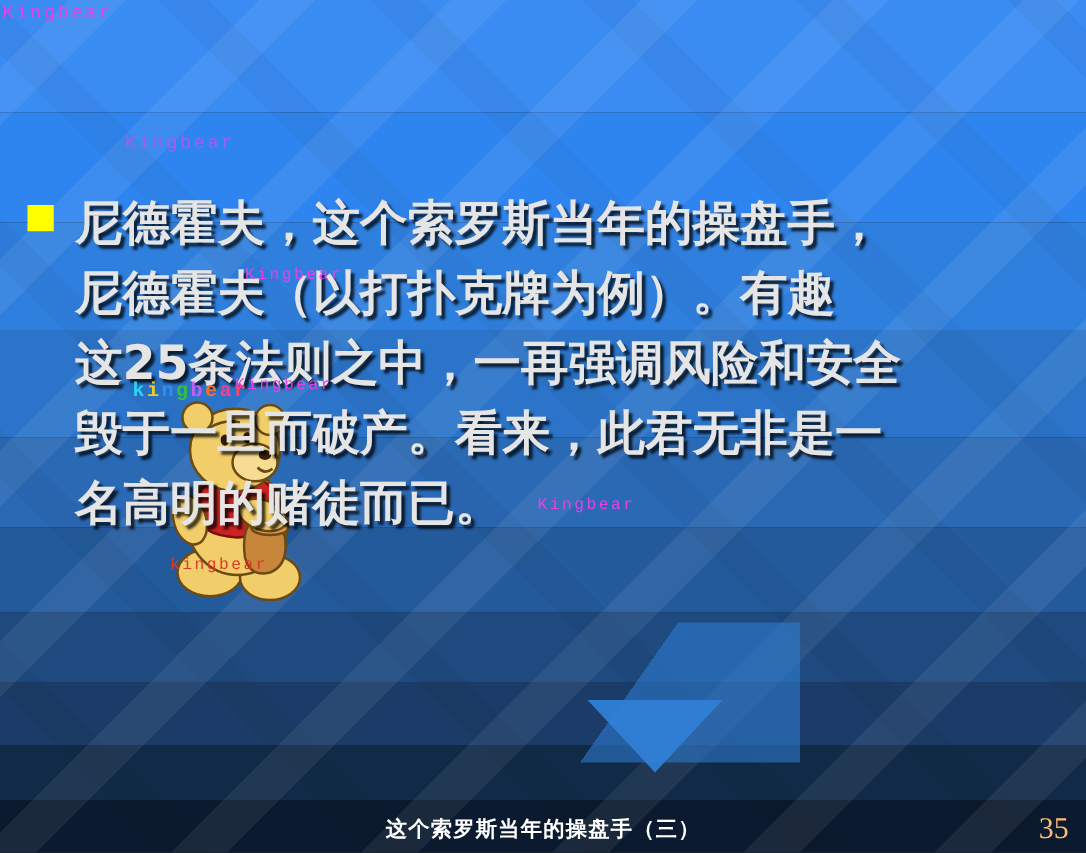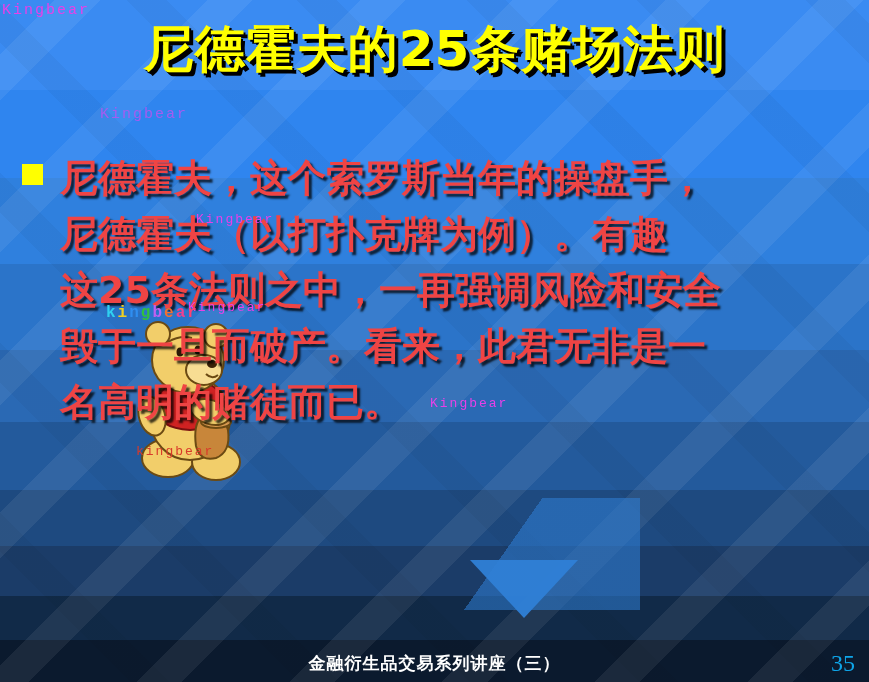--- a/index.html
+++ b/index.html
@@ -58,21 +58,21 @@
 
   
   .body-block{position:absolute;left:18px;top:150px;width:840px;}
   .bullet-row{position:relative;}
   .bullet{
     position:absolute;left:4px;top:14px;width:21px;height:21px;background:#ffff00;
   }
   .para{
     margin:0;padding-left:42px;
     font-family:"DejaVu Sans","Liberation Sans",sans-serif;
-    font-size:38px;line-height:56px;font-weight:700;color:#ef4444;
+    font-size:38px;line-height:56px;font-weight:700;color:#e5e5e5;
     text-shadow:3px 3px 2px rgba(0,0,0,.75);
     letter-spacing:0px;
   }
   .para .ln{display:block;white-space:nowrap;}
 
   
   .pooh{position:absolute;left:128px;top:312px;width:126px;height:172px;}
   .pooh svg{display:block;}
 
   
@@ -93,21 +93,21 @@
   
   .footer{
     position:absolute;left:0;top:650px;width:869px;height:32px;
     font-family:"Liberation Serif","DejaVu Serif",serif;
   }
   .footer-text{
     position:absolute;left:0;width:869px;text-align:center;top:2px;
     font-size:17px;color:#ffffff;font-weight:700;letter-spacing:1px;
   }
   .page-num{
-    position:absolute;right:14px;top:0px;font-size:24px;color:#0ea5e9;
+    position:absolute;right:14px;top:0px;font-size:24px;color:#fdba74;
     font-family:"Liberation Serif","DejaVu Serif",serif;
   }
 </style>
 </head>
 <body>
 
 <div id="slide">
 
   <div class="band b0"></div>
   <div class="band b1"></div>
@@ -118,21 +118,20 @@
   <div class="band b6"></div>
   <div class="band b7"></div>
   <div class="band b8"></div>
   <div class="band b9"></div>
 
   <div class="stripes"></div>
   <div class="stripes2"></div>
   <div class="corner-wedge"></div>
   <div class="chevron"></div>
 
-  <div class="title">尼德霍夫的25条赌场法则</div>
 
   <div class="pooh">
     <svg width="126" height="172" viewBox="0 0 126 172" xmlns="http://www.w3.org/2000/svg">
 
       <ellipse cx="40" cy="146" rx="26" ry="19" fill="#f2ce6a" stroke="#6b4a13" stroke-width="2"></ellipse>
       <ellipse cx="88" cy="150" rx="24" ry="18" fill="#f2ce6a" stroke="#6b4a13" stroke-width="2"></ellipse>
 
       <ellipse cx="62" cy="106" rx="40" ry="42" fill="#f2ce6a" stroke="#6b4a13" stroke-width="2"></ellipse>
 
       <path d="M26 96 q6 -28 36 -28 q30 0 36 28 q-4 20 -36 22 q-32 -2 -36 -22 z" fill="#cf2222" stroke="#7a1010" stroke-width="2"></path>
@@ -175,17 +174,17 @@
 
   <div class="wm wm-a">Kingbear</div>
   <div class="wm wm-b">Kingbear</div>
   <div class="wm wm-c">Kingbear</div>
   <div class="wm wm-e">Kingbear</div>
   <div class="wm wm-d">Kingbear</div>
   <div class="wm wm-f">kingbear</div>
   <div class="wm wm-rainbow"><i class="c1">k</i><i class="c2">i</i><i class="c3">n</i><i class="c4">g</i><i class="c5">b</i><i class="c6">e</i><i class="c7">a</i><i class="c8">r</i></div>
 
   <div class="footer">
-    <div class="footer-text">金融衍生品交易系列讲座（三）</div>
+    <div class="footer-text">这个索罗斯当年的操盘手（三）</div>
     <div class="page-num">35</div>
   </div>
 
 </div>
 
 </body></html>

